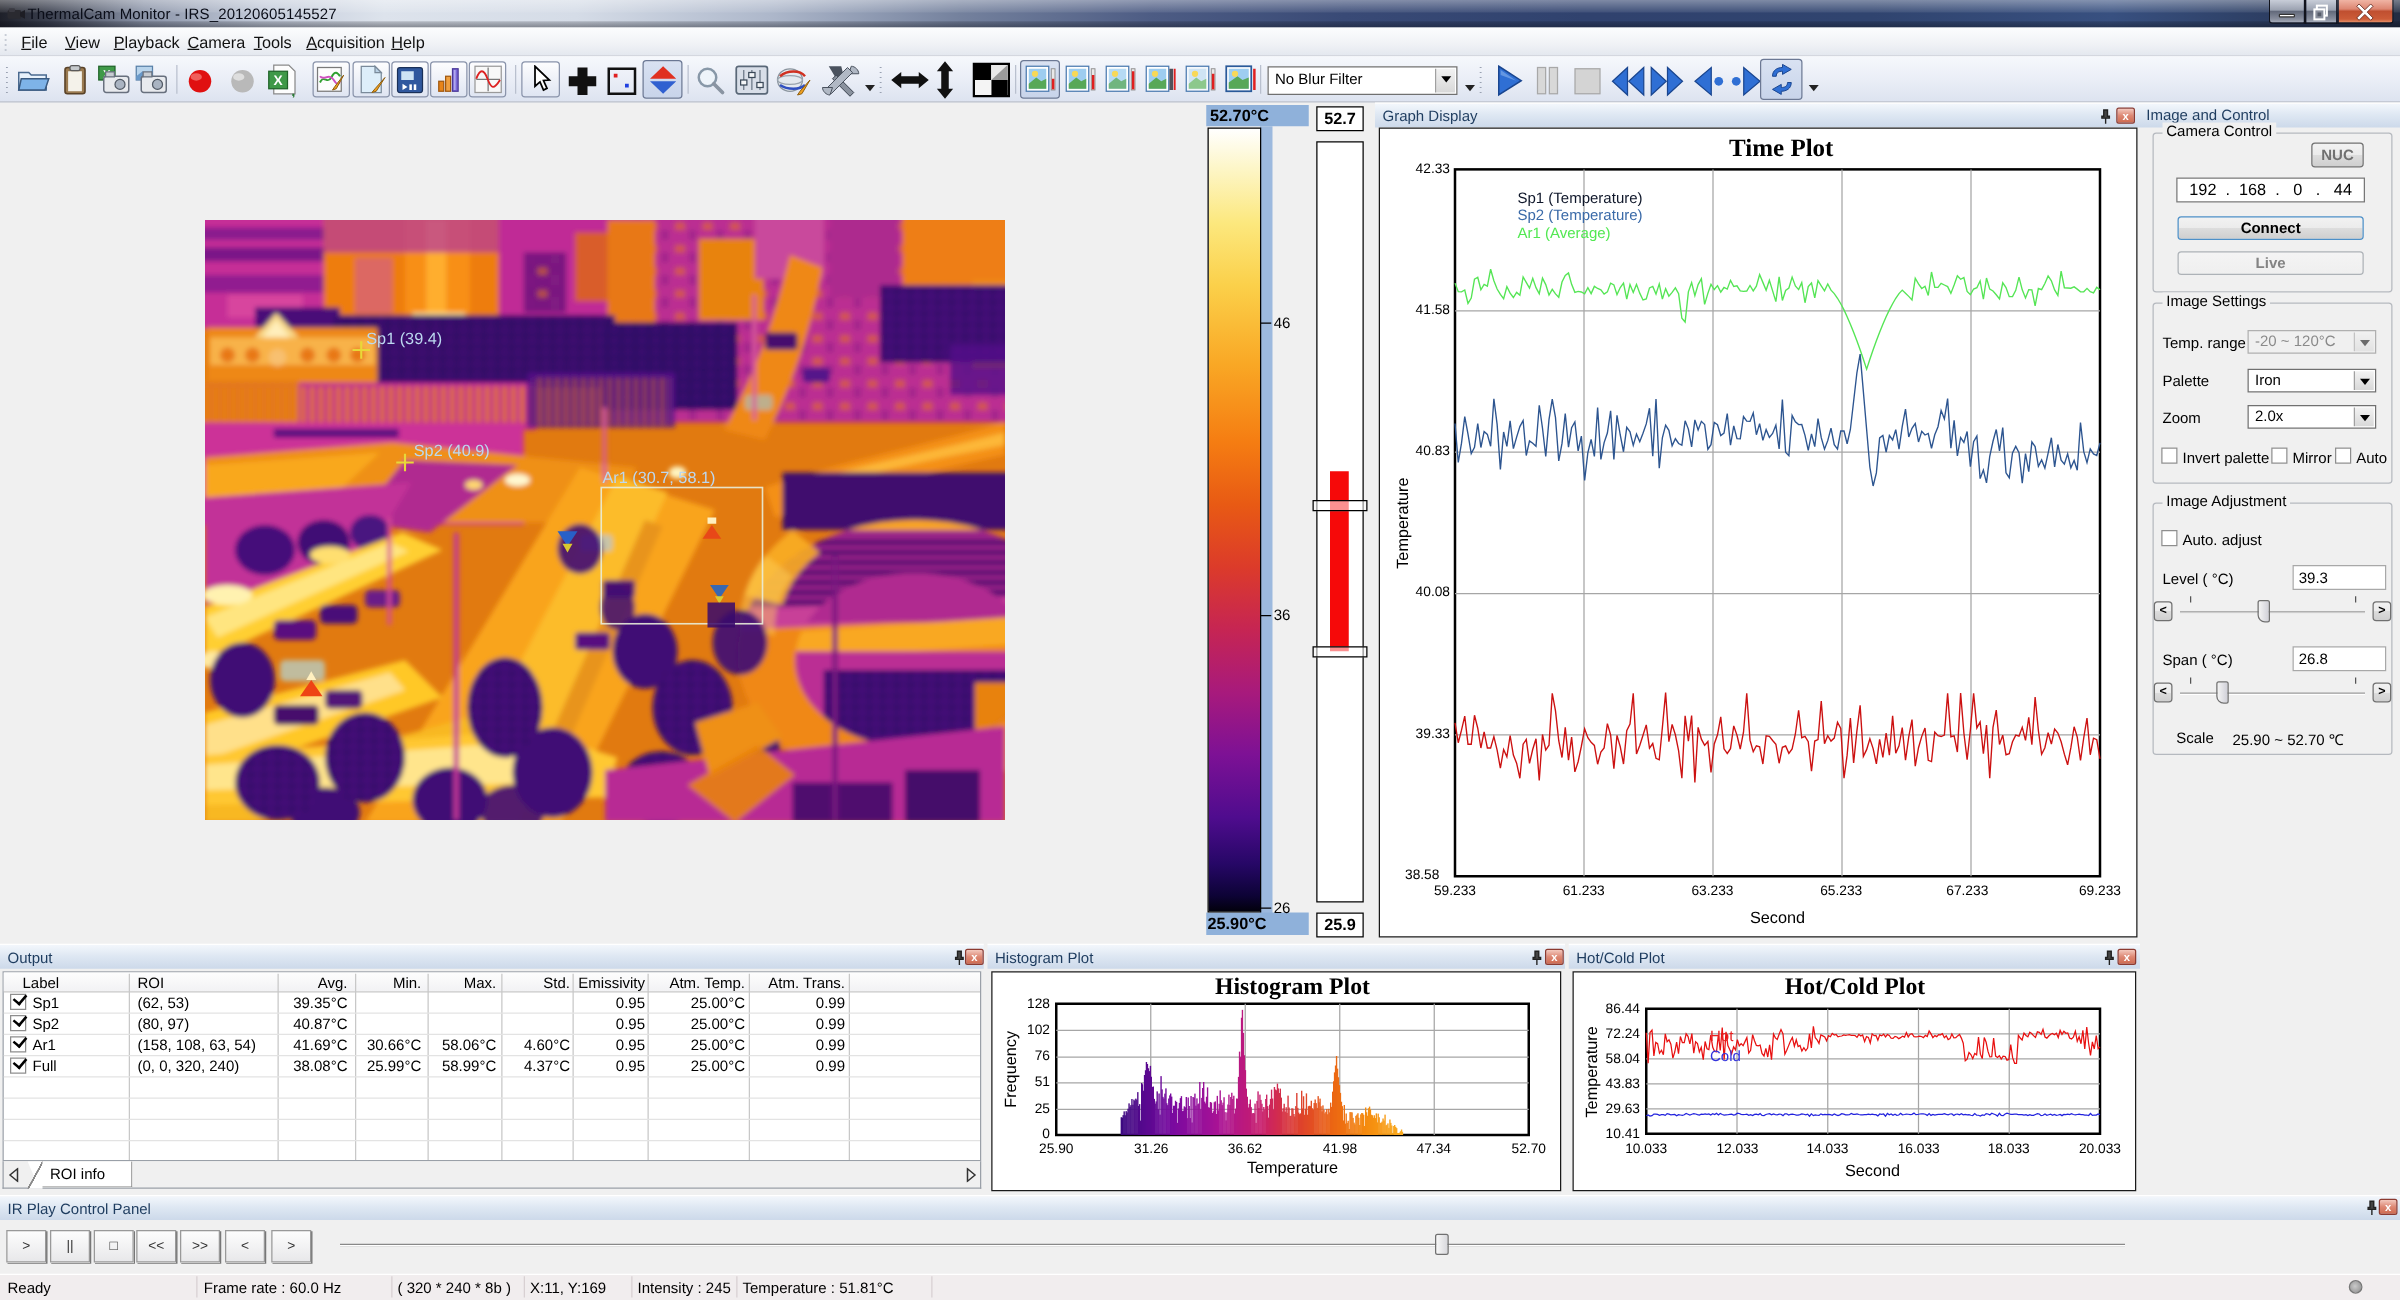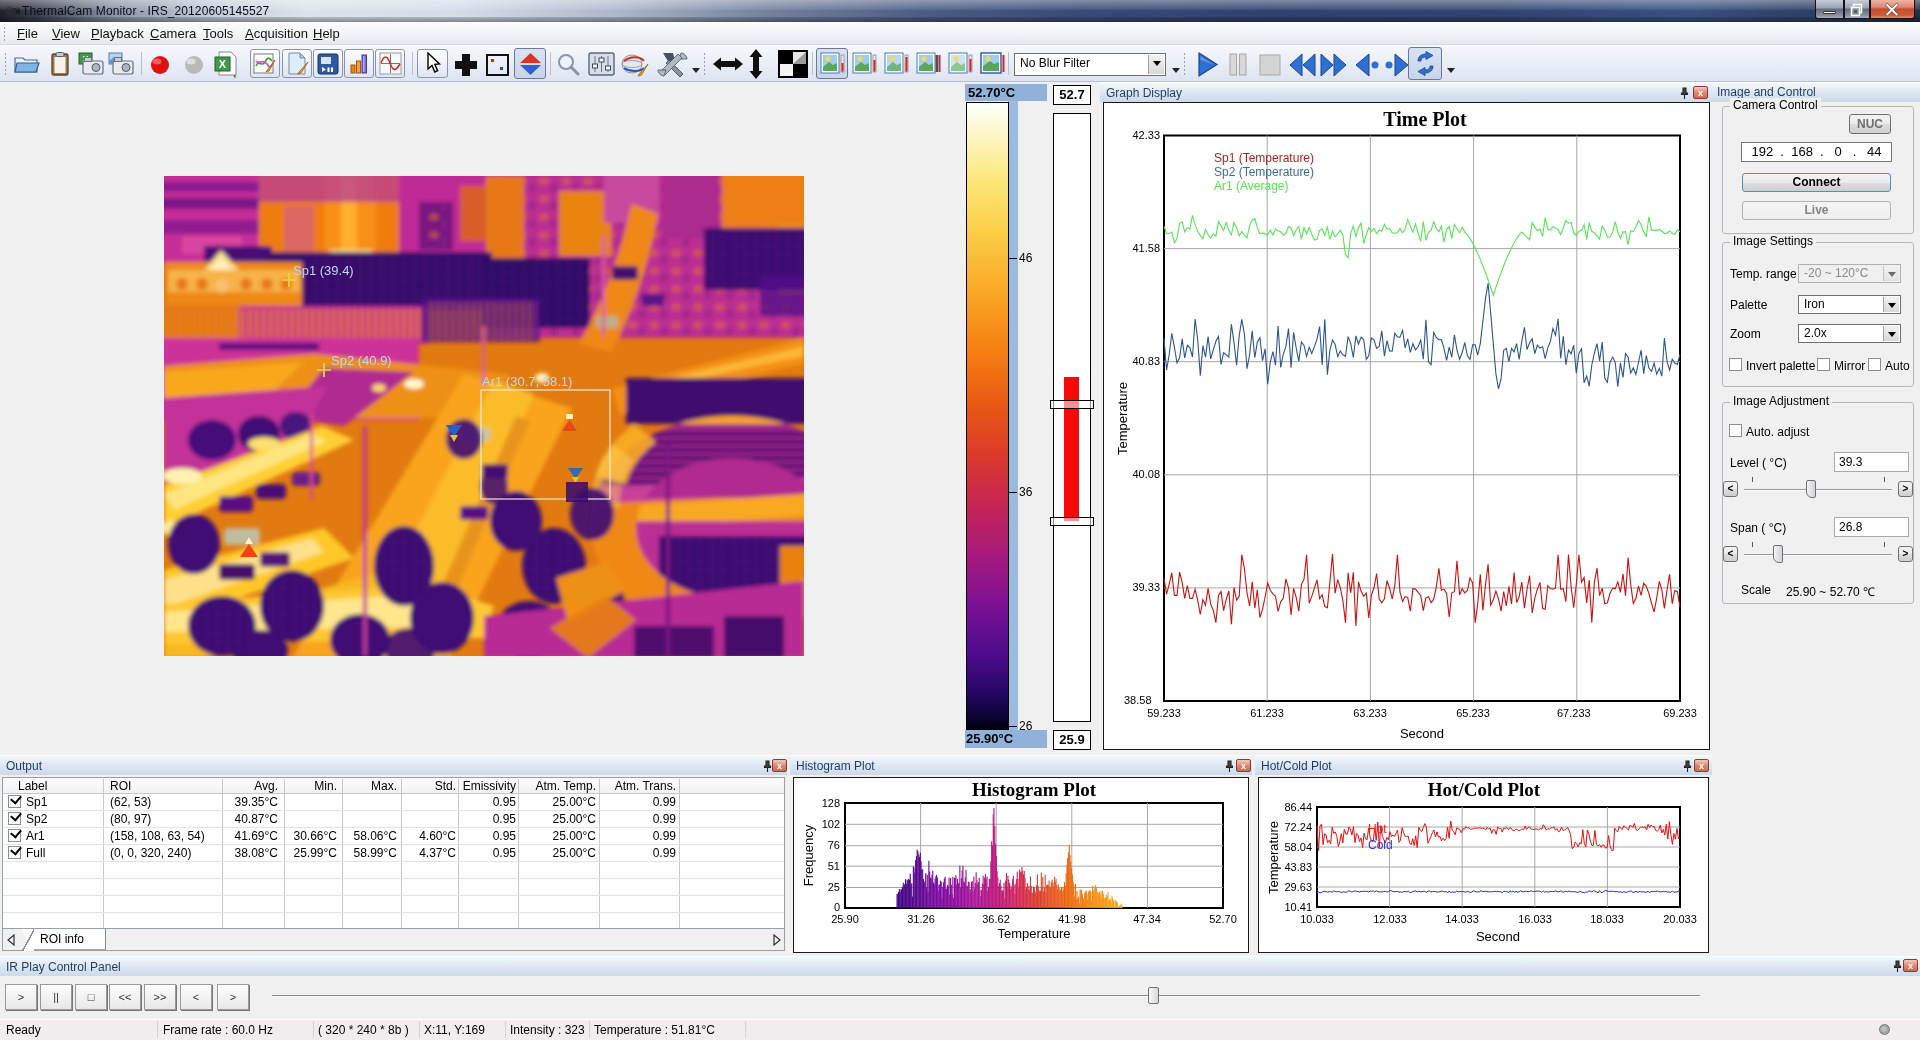--- a/index.html
+++ b/index.html
@@ -605,21 +605,21 @@
 <div class="tick" style="left:1124px;top:581px;width:36px;text-align:right">39.33</div>
 <div class="tick" style="left:1124px;top:694px;width:36px;text-align:left">38.58</div>
 <div class="tick" style="left:1144px;top:707px;width:40px;text-align:center">59.233</div>
 <div class="tick" style="left:1247px;top:707px;width:40px;text-align:center">61.233</div>
 <div class="tick" style="left:1350px;top:707px;width:40px;text-align:center">63.233</div>
 <div class="tick" style="left:1453px;top:707px;width:40px;text-align:center">65.233</div>
 <div class="tick" style="left:1557px;top:707px;width:40px;">67.233</div>
 <div class="tick" style="left:1660px;top:707px;width:40px;text-align:center">69.233</div>
 <div class="axlab" style="left:1062px;top:411px;width:120px;text-align:center;transform:rotate(-90deg)">Temperature</div>
 <div class="axlab" style="left:1372px;top:726px;width:100px;text-align:center">Second</div>
-<div class="tick" style="left:1214px;top:151px;color:#b91c1c;font-size:12px">Sp1 (Temperature)</div>
+<div class="tick" style="left:1214px;top:151px;color:#0f172a;font-size:12px">Sp1 (Temperature)</div>
 <div class="tick" style="left:1214px;top:165px;color:#3a6aa8;font-size:12px">Sp2 (Temperature)</div>
 <div class="tick" style="left:1214px;top:179px;color:#52e852;font-size:12px">Ar1 (Average)</div>
 
 <div class="groupbox" style="left:1722px;top:106px;width:192px;height:128px"></div>
 <div class="gblabel" style="left:1730px;top:98px">Camera Control</div>
 <div class="wbtn" style="left:1849px;top:114px;width:42px;height:20px;line-height:18px;color:#707070">NUC</div>
 <div class="abs" style="left:1741px;top:142px;width:151px;height:20px;background:#fff;border:1px solid #777;font-size:13px;text-align:center;line-height:18px">192&nbsp;&nbsp;.&nbsp;&nbsp;168&nbsp;&nbsp;.&nbsp;&nbsp;&nbsp;0&nbsp;&nbsp;&nbsp;.&nbsp;&nbsp;&nbsp;44</div>
 <div class="wbtn" style="left:1742px;top:173px;width:149px;height:19px;line-height:17px;border-color:#4d90c8">Connect</div>
 <div class="wbtn dis" style="left:1742px;top:201px;width:149px;height:19px;line-height:17px">Live</div>
 
@@ -1134,21 +1134,21 @@
 <div class="abs" style="left:180px;top:984px;width:32px;height:26px;background:linear-gradient(180deg,#fdfdfd,#e8e8ea);border:1px solid #999;box-shadow:1px 1px 0 #777;text-align:center;line-height:24px;font-size:11px;color:#333">&lt;</div>
 <div class="abs" style="left:217px;top:984px;width:32px;height:26px;background:linear-gradient(180deg,#fdfdfd,#e8e8ea);border:1px solid #999;box-shadow:1px 1px 0 #777;text-align:center;line-height:24px;font-size:11px;color:#333">&gt;</div>
 <div class="abs" style="left:272px;top:995px;width:1428px;height:2px;background:#888;border-bottom:1px solid #fff"></div>
 <div class="abs" style="left:1148px;top:987px;width:11px;height:17px;background:linear-gradient(90deg,#f8f8f8,#d8d8dc);border:1px solid #707070;border-radius:2px"></div>
 
 <div class="abs" style="left:0px;top:1019px;width:1920px;height:21px;background:#f1edee;border-top:1px solid #fff"></div>
 <div class="abs" style="left:6px;top:1023px;font-size:12px">Ready</div>
 <div class="abs" style="left:163px;top:1023px;font-size:12px">Frame rate : 60.0 Hz</div>
 <div class="abs" style="left:318px;top:1023px;font-size:12px">( 320 * 240 * 8b )</div>
 <div class="abs" style="left:424px;top:1023px;font-size:12px">X:11, Y:169</div>
-<div class="abs" style="left:510px;top:1023px;font-size:12px">Intensity : 323</div>
+<div class="abs" style="left:510px;top:1023px;font-size:12px">Intensity : 245</div>
 <div class="abs" style="left:594px;top:1023px;font-size:12px">Temperature : 51.81°C</div>
 <div class="abs" style="left:157px;top:1021px;width:1px;height:17px;background:#d8d0d2"></div>
 <div class="abs" style="left:313px;top:1021px;width:1px;height:17px;background:#d8d0d2"></div>
 <div class="abs" style="left:419px;top:1021px;width:1px;height:17px;background:#d8d0d2"></div>
 <div class="abs" style="left:505px;top:1021px;width:1px;height:17px;background:#d8d0d2"></div>
 <div class="abs" style="left:589px;top:1021px;width:1px;height:17px;background:#d8d0d2"></div>
 <div class="abs" style="left:745px;top:1021px;width:1px;height:17px;background:#d8d0d2"></div>
 <div class="abs" style="left:1879px;top:1024px;width:11px;height:11px;border-radius:50%;background:radial-gradient(circle at 4px 4px,#cacaca,#8a8a8a);border:1px solid #777"></div>
 
 </body></html>

